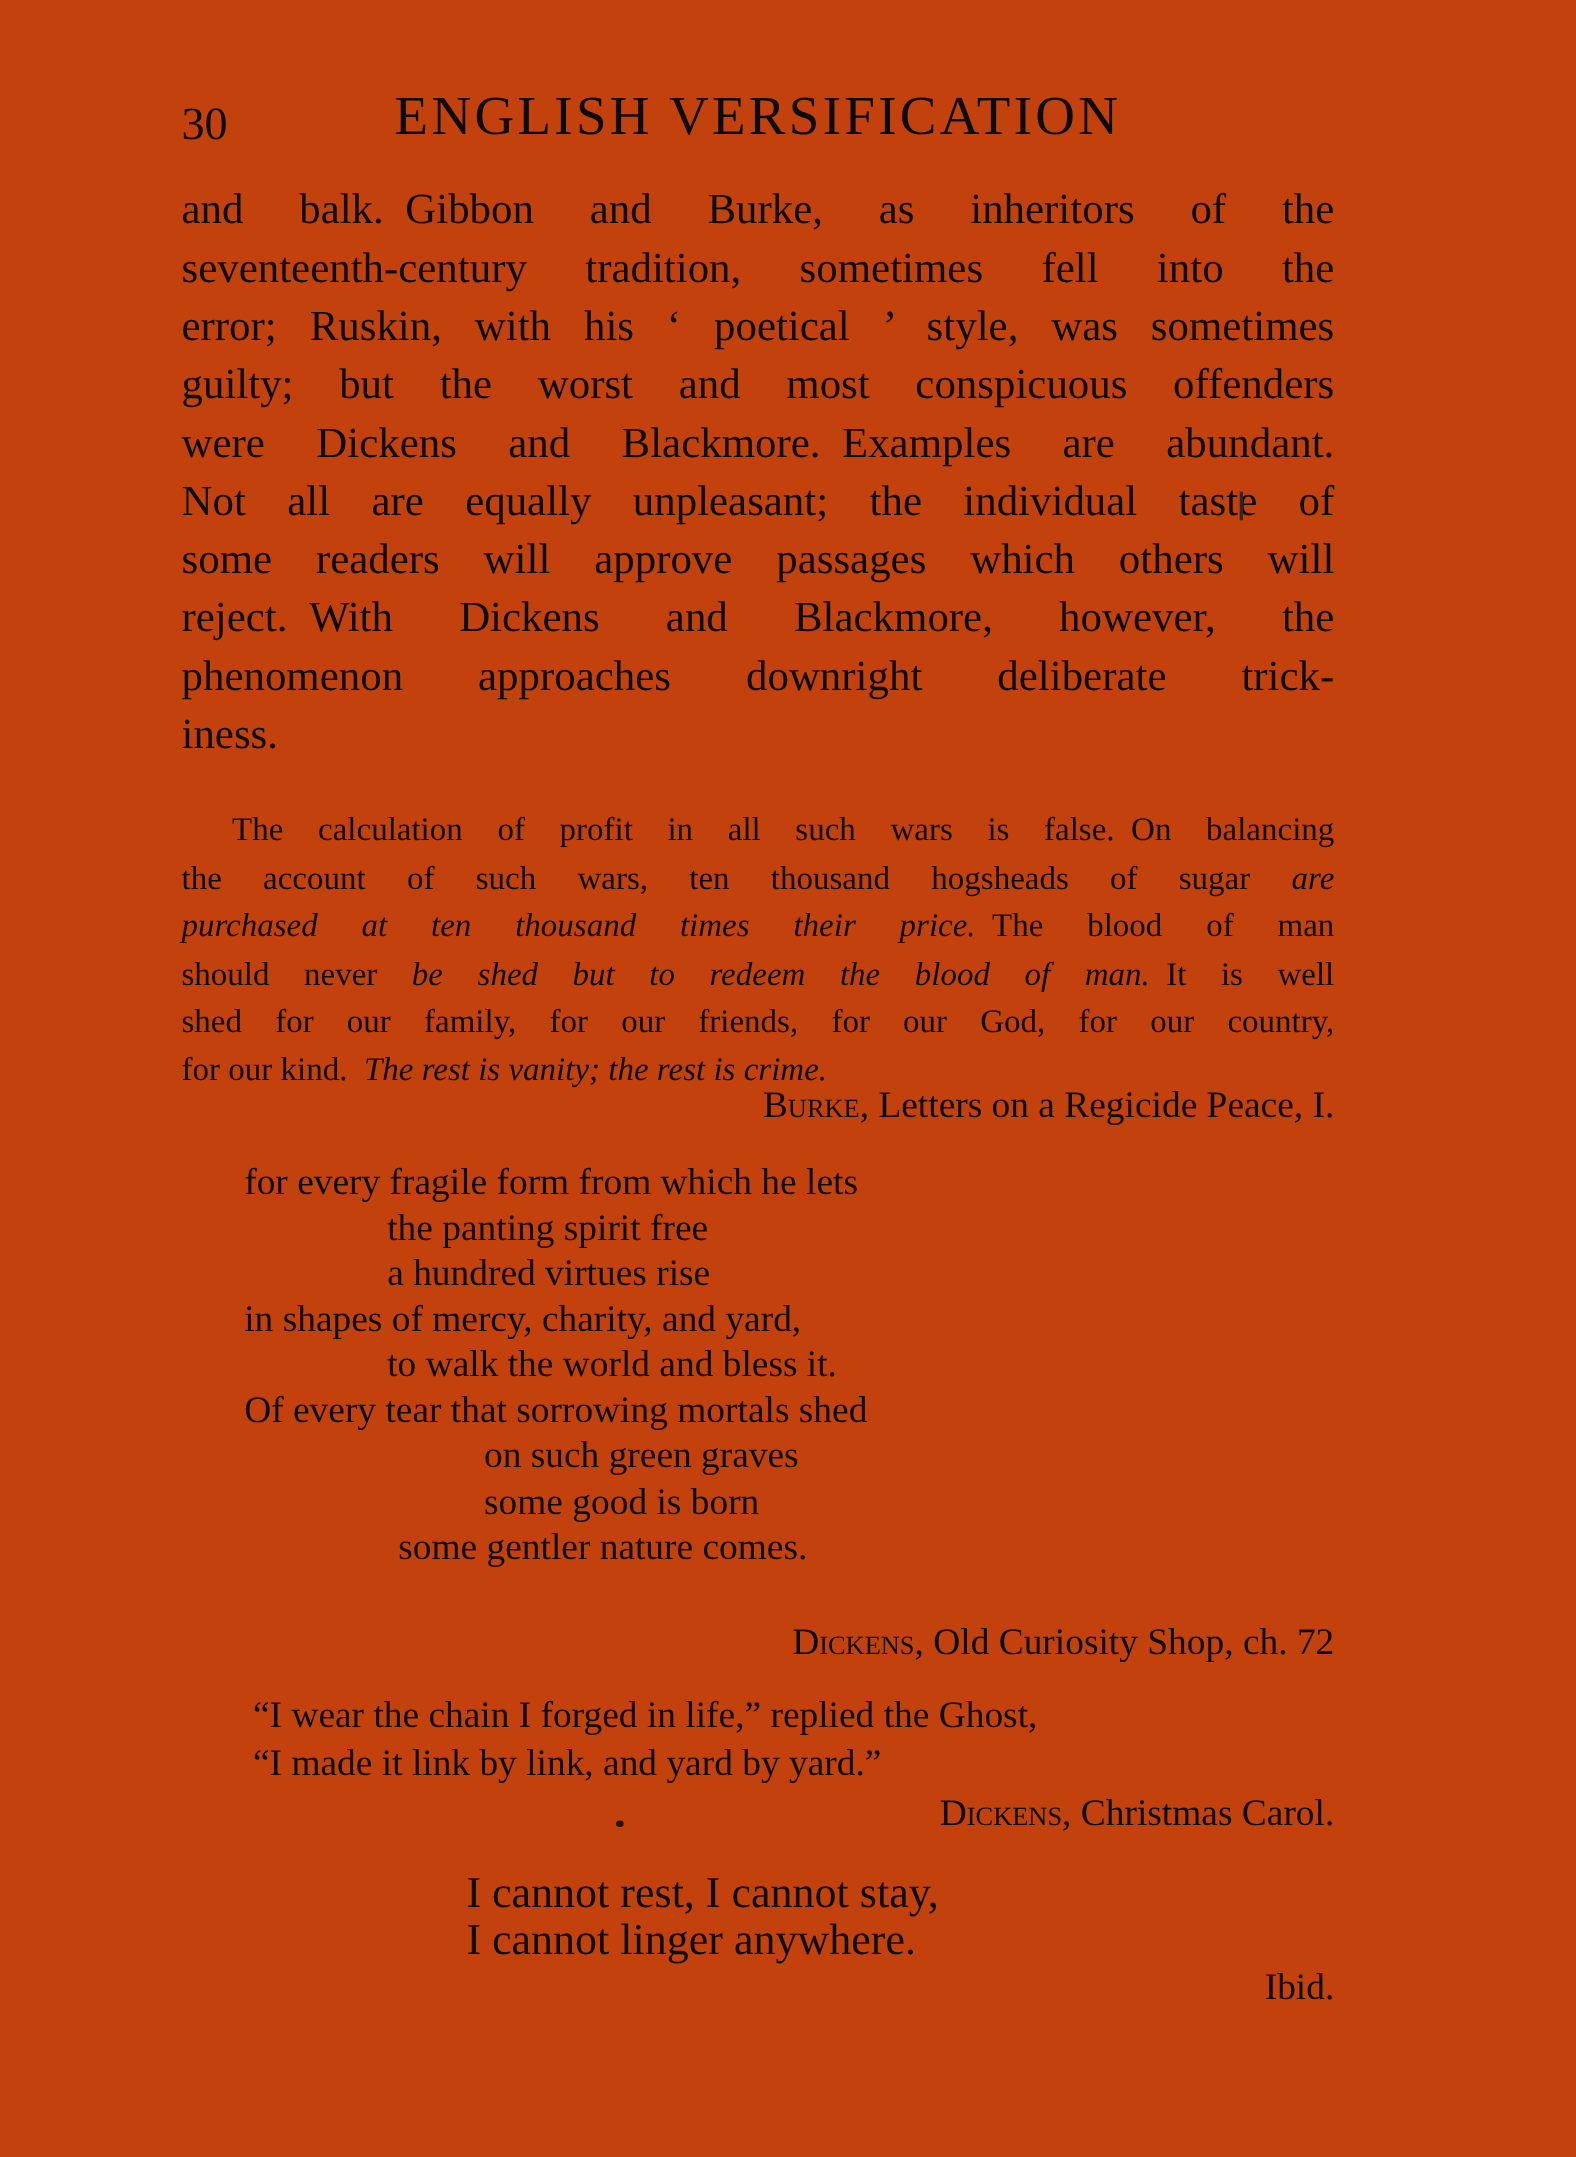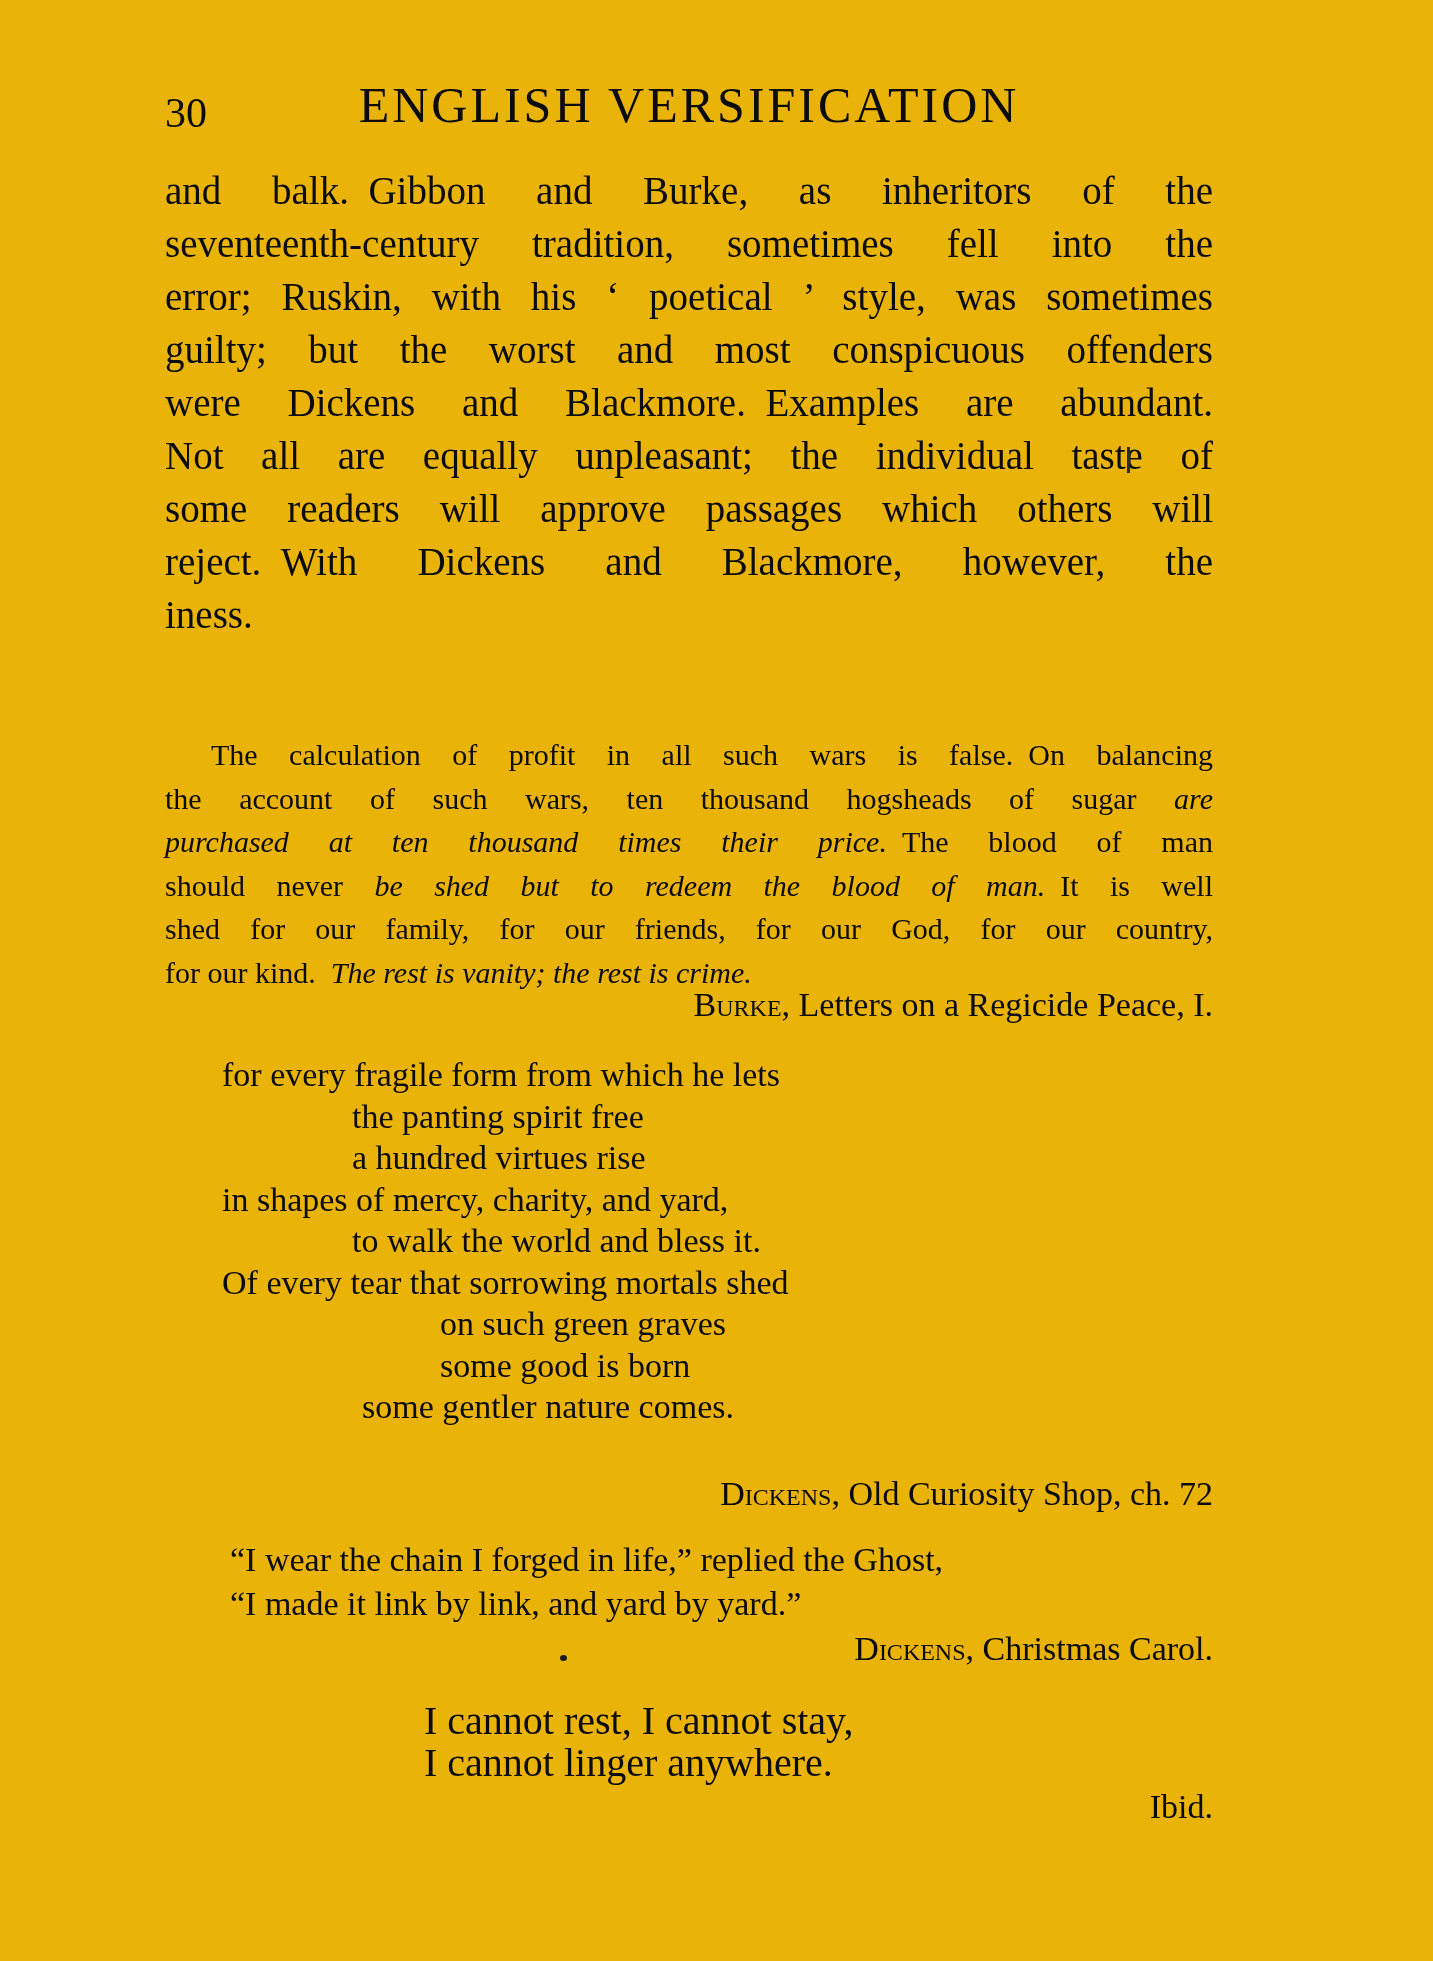--- a/index.html
+++ b/index.html
@@ -1,19 +1,19 @@
 <!DOCTYPE html>
 <html><head>
 <meta charset="utf-8">
 <style>
   html,body { margin:0; padding:0; background:#e8e8e8; }
   .page {
     position:relative;
     width:1433px; height:1961px;
-    background:#eab308;
+    background:#c2410c;
     color:#0b0b0b;
     font-family:"Liberation Serif", serif;
     overflow:hidden;
     margin:0 auto;
   }
   .col { position:absolute; left:165px; width:1048px; }
 
   
   .pagenum {
     position:absolute; left:165px; top:92px;
@@ -74,20 +74,21 @@
 
   <div class="col body-par">
     <div class="jline">and balk. Gibbon and Burke, as inheritors of the</div>
     <div class="jline">seventeenth-century tradition, sometimes fell into the</div>
     <div class="jline">error; Ruskin, with his ‘ poetical ’ style, was sometimes</div>
     <div class="jline">guilty; but the worst and most conspicuous offenders</div>
     <div class="jline">were Dickens and Blackmore. Examples are abundant.</div>
     <div class="jline">Not all are equally unpleasant; the individual taste of</div>
     <div class="jline">some readers will approve passages which others will</div>
     <div class="jline">reject. With Dickens and Blackmore, however, the</div>
+    <div class="jline">phenomenon approaches downright deliberate trick-</div>
     <div class="jline last">iness.</div>
   </div>
 
   <div class="col burke">
     <div class="jline first"><span>The calculation of profit in all such wars is false. On balancing</span></div>
     <div class="jline"><span>the account of such wars, ten thousand hogsheads of sugar </span><i>are</i></div>
     <div class="jline"><i>purchased at ten thousand times their price.</i><span> The blood of man</span></div>
     <div class="jline"><span>should never </span><i>be shed but to redeem the blood of man.</i><span> It is well</span></div>
     <div class="jline"><span>shed for our family, for our friends, for our God, for our country,</span></div>
     <div class="jline last"><span>for our kind. </span><i>The rest is vanity; the rest is crime.</i></div>

